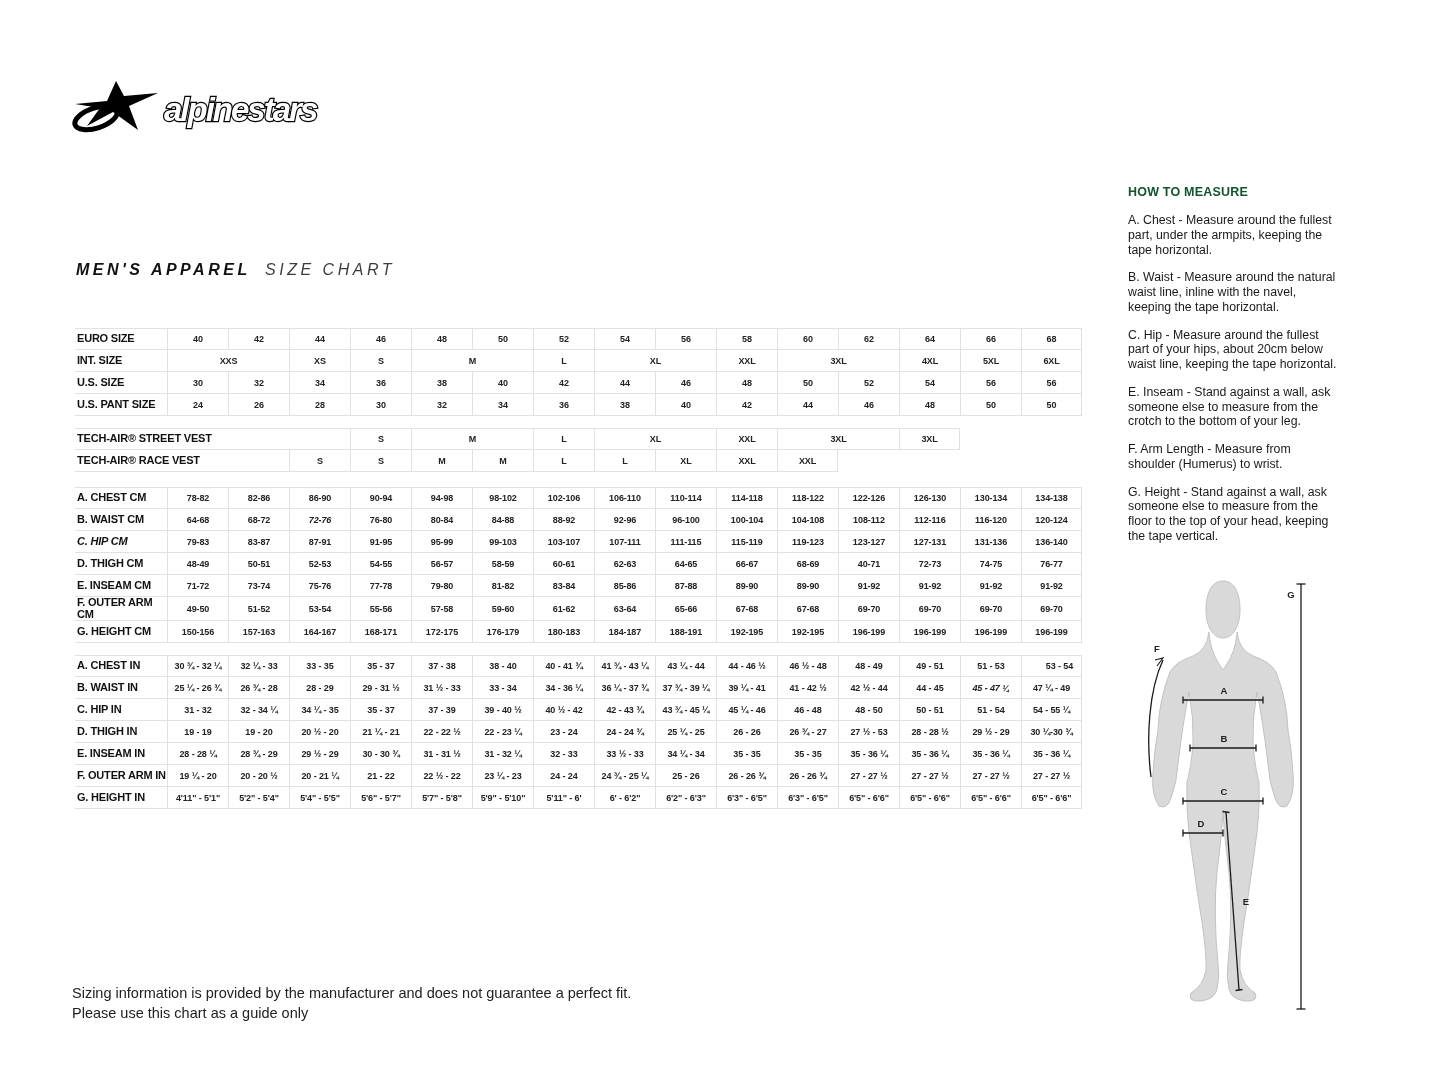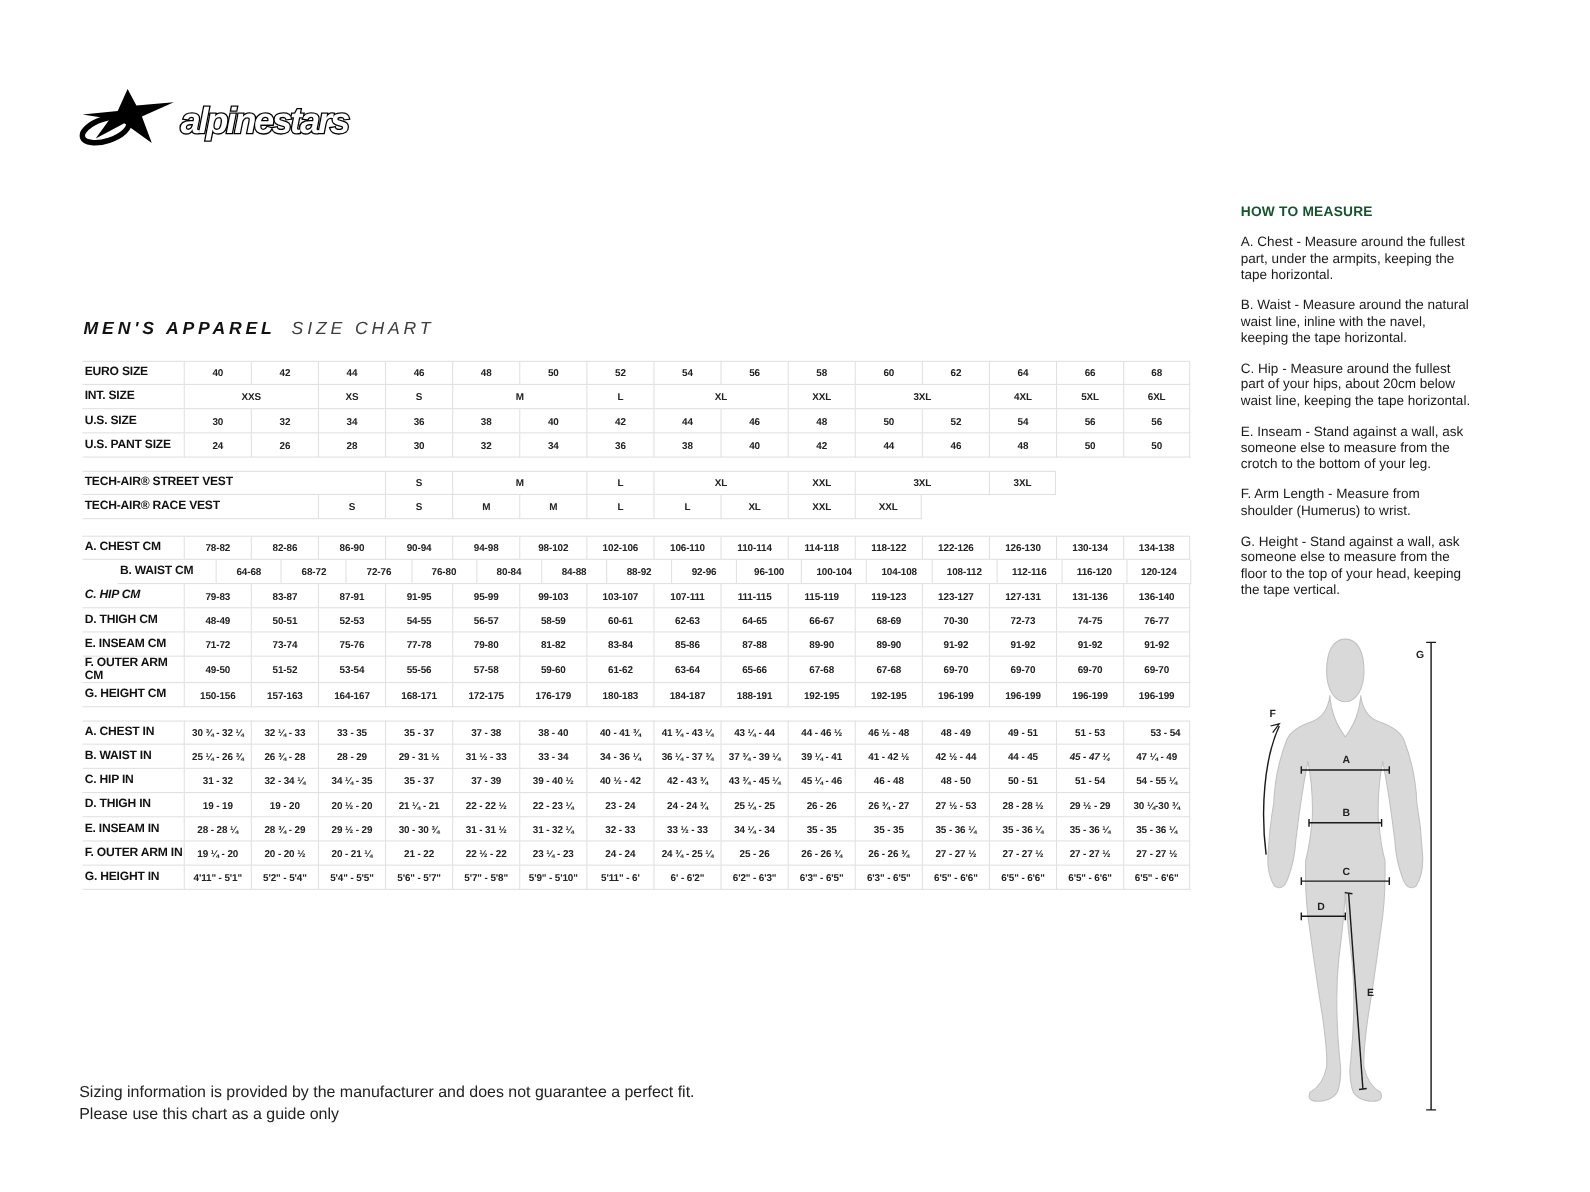--- a/index.html
+++ b/index.html
@@ -1,21 +1,21 @@
 <!DOCTYPE html>
 <html><head>
 <meta charset="utf-8">
 <style>
   html,body{margin:0;padding:0;background:#fff;}
   #page{position:relative;width:1445px;height:1084px;background:#fff;overflow:hidden;
         font-family:"Liberation Sans",sans-serif;color:#1a1a1a;}
   
   #logo{position:absolute;left:72px;top:80px;}
   
-  #title{position:absolute;left:76px;top:291px;white-space:nowrap;}
+  #title{position:absolute;left:76px;top:261px;white-space:nowrap;}
   #title .t1{font-size:16px;font-weight:bold;font-style:italic;letter-spacing:3.5px;color:#111;}
   #title .t2{font-size:16px;font-weight:normal;font-style:italic;letter-spacing:3.5px;color:#3c3c3c;margin-left:10px;}
   
   #size-table{position:absolute;left:75px;top:328px;width:1008px;}
   .t-group{margin-bottom:12px;}
   .t-group.g-vests{margin-bottom:15px;}
   .t-group.g-cm{margin-bottom:12px;}
   .t-row{display:flex;min-height:22px;align-items:stretch;}
   .t-label{box-sizing:border-box;display:flex;align-items:center;padding-left:2px;
            font-size:11px;font-weight:bold;letter-spacing:-0.2px;color:#111;
@@ -170,24 +170,24 @@
           <div class="t-cell fr" style="width: 61px;">106-110</div>
           <div class="t-cell fr" style="width: 61px;">110-114</div>
           <div class="t-cell fr" style="width: 61px;">114-118</div>
           <div class="t-cell fr" style="width: 61px;">118-122</div>
           <div class="t-cell fr" style="width: 61px;">122-126</div>
           <div class="t-cell fr" style="width: 61px;">126-130</div>
           <div class="t-cell fr" style="width: 61px;">130-134</div>
           <div class="t-cell fr end" style="width: 61px;">134-138</div>
         </div>
         <div class="t-row">
-          <div class="t-label" style="width: 92px; margin-left: 32px;">B. WAIST CM</div>
+          <div class="t-label" style="width: 92px;">B. WAIST CM</div>
           <div class="t-cell" style="width: 61px;">64-68</div>
           <div class="t-cell" style="width: 61px;">68-72</div>
-          <div class="t-cell" style="width: 61px;">72-76</div>
+          <div class="t-cell" style="width: 61px; font-style: italic;">72-76</div>
           <div class="t-cell" style="width: 61px;">76-80</div>
           <div class="t-cell" style="width: 61px;">80-84</div>
           <div class="t-cell" style="width: 61px;">84-88</div>
           <div class="t-cell" style="width: 61px;">88-92</div>
           <div class="t-cell" style="width: 61px;">92-96</div>
           <div class="t-cell" style="width: 61px;">96-100</div>
           <div class="t-cell" style="width: 61px;">100-104</div>
           <div class="t-cell" style="width: 61px;">104-108</div>
           <div class="t-cell" style="width: 61px;">108-112</div>
           <div class="t-cell" style="width: 61px;">112-116</div>
@@ -218,21 +218,21 @@
           <div class="t-cell" style="width: 61px;">50-51</div>
           <div class="t-cell" style="width: 61px;">52-53</div>
           <div class="t-cell" style="width: 61px;">54-55</div>
           <div class="t-cell" style="width: 61px;">56-57</div>
           <div class="t-cell" style="width: 61px;">58-59</div>
           <div class="t-cell" style="width: 61px;">60-61</div>
           <div class="t-cell" style="width: 61px;">62-63</div>
           <div class="t-cell" style="width: 61px;">64-65</div>
           <div class="t-cell" style="width: 61px;">66-67</div>
           <div class="t-cell" style="width: 61px;">68-69</div>
-          <div class="t-cell" style="width: 61px;">70-30</div>
+          <div class="t-cell" style="width: 61px;">40-71</div>
           <div class="t-cell" style="width: 61px;">72-73</div>
           <div class="t-cell" style="width: 61px;">74-75</div>
           <div class="t-cell end" style="width: 61px;">76-77</div>
         </div>
         <div class="t-row">
           <div class="t-label" style="width: 92px;">E. INSEAM CM</div>
           <div class="t-cell" style="width: 61px;">71-72</div>
           <div class="t-cell" style="width: 61px;">73-74</div>
           <div class="t-cell" style="width: 61px;">75-76</div>
           <div class="t-cell" style="width: 61px;">77-78</div>

